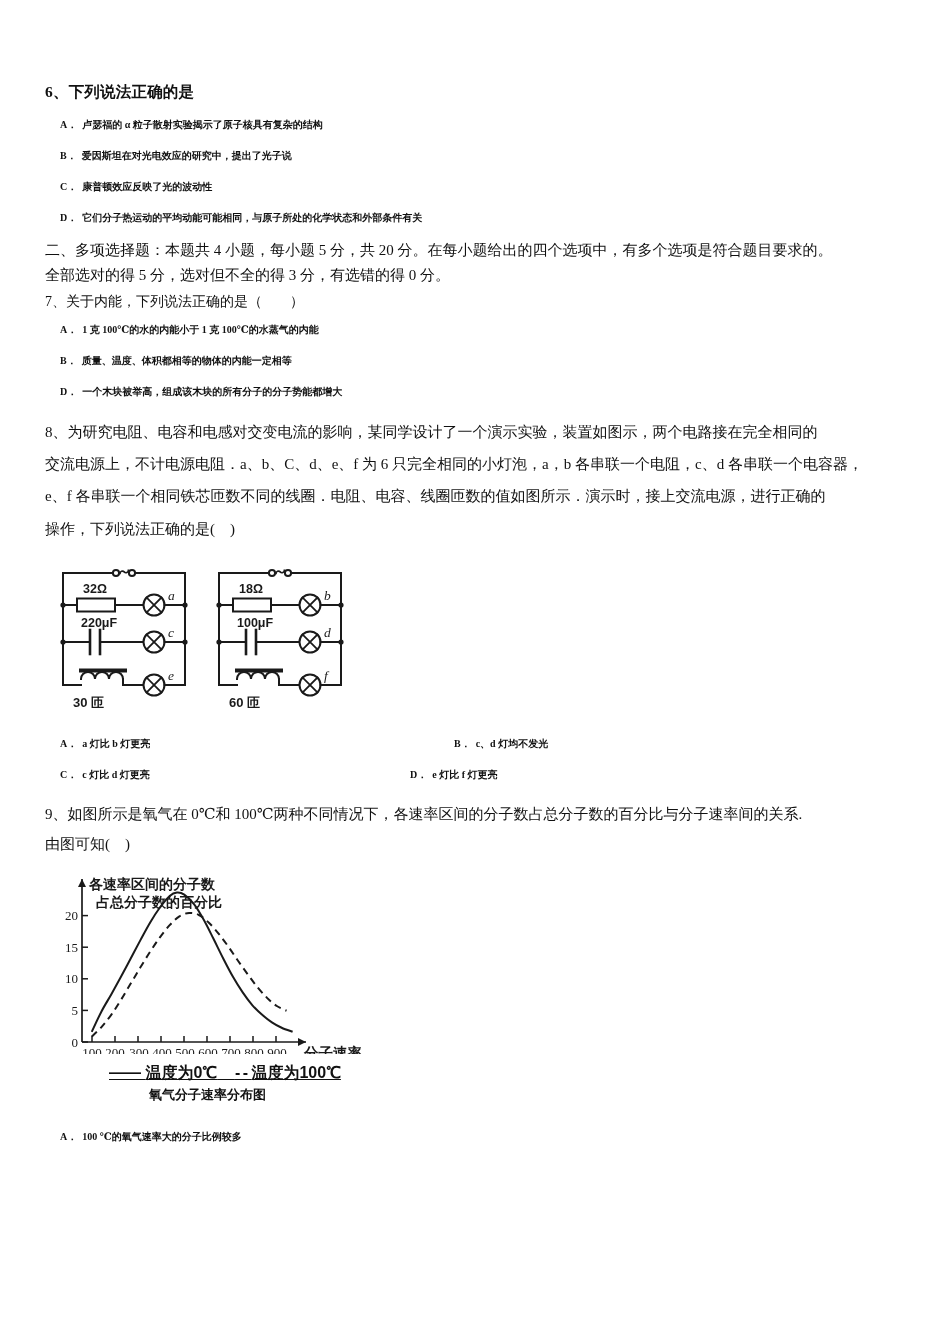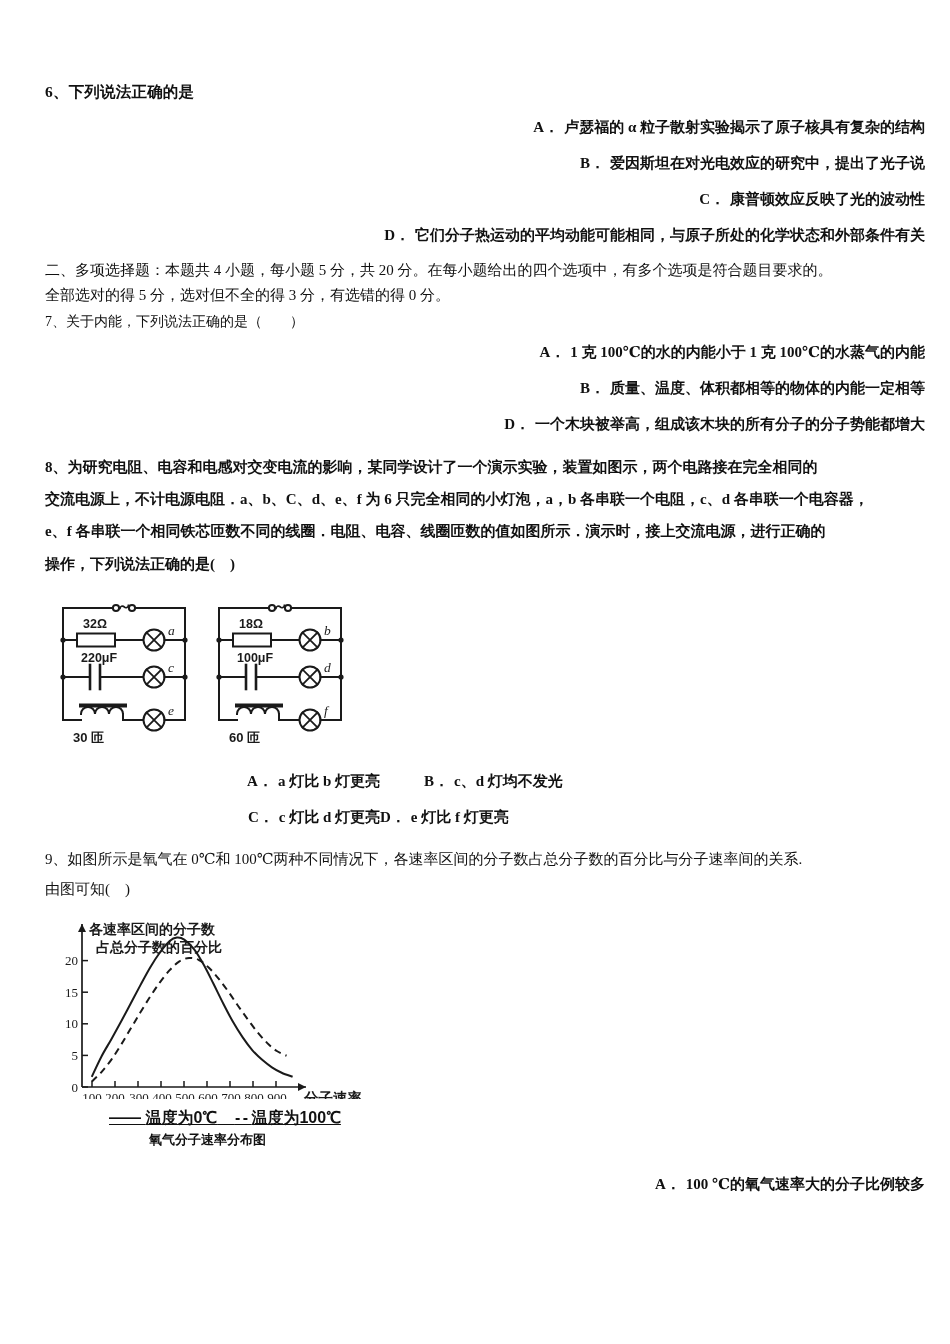--- a/index.html
+++ b/index.html
@@ -32,43 +32,42 @@
 
   
   .qline {
     font-size: 15.5px;
     line-height: 1.0;
     margin: 0 0 20px 0;
     letter-spacing: 0.2px;
     font-weight: 700;
   }
   .opt {
-    font-size: 15px;
+    font-size: 10px;
     line-height: 1.0;
-    margin: 0 0 21px 0;
-    font-weight: 700;
-    text-align: right;
+    margin: 0 0 21px 15px;
+    font-weight: 700;
   }
   .opt .lbl {
     font-family: "Liberation Serif", serif;
     font-weight: 700;
     margin-right: 5px;
   }
   .sec-head {
     font-size: 15px;
     line-height: 1.42;
     margin: 0 0 4px 0;
     font-weight: 400;
     text-align: justify;
   }
   .q-stem-multi {
     font-size: 15px;
     line-height: 2.15;
     margin: 0;
-    font-weight: 700;
+    font-weight: 400;
     text-align: justify;
   }
   .q-num-line {
     font-size: 14px;
     line-height: 1.35;
     margin: 0 0 13px 0;
     font-weight: 400;
   }
   .q9line {
     font-size: 15px;

